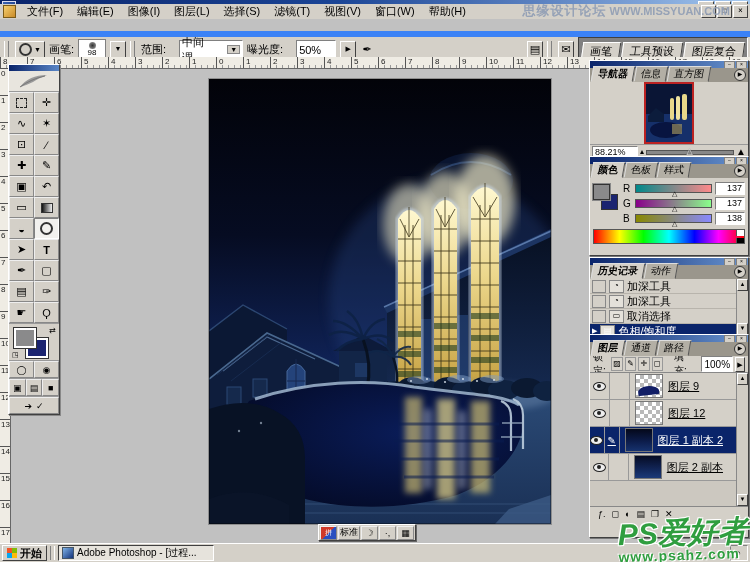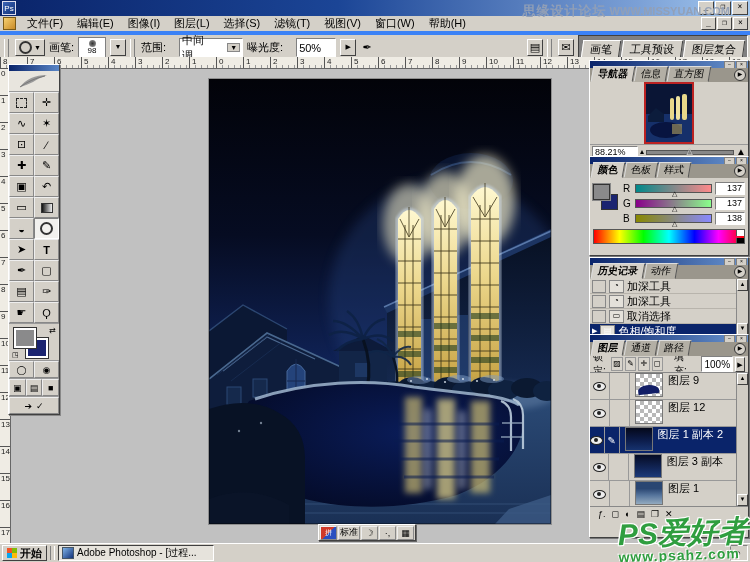--- a/index.html
+++ b/index.html
@@ -13,29 +13,29 @@
     background:linear-gradient(to right,#0a246a,#1b4596 45%,#7ba0d6 85%,#a6caf0);
     display:flex;align-items:center;padding-left:2px;}
   .ps-appicon{width:12px;height:12px;background:linear-gradient(135deg,#3b63b5,#12327a);border:1px solid #dde;
     margin-right:3px;display:inline-flex;align-items:center;justify-content:center;color:#fff;font-size:8px;}
   .titletext{color:#fff;font-weight:bold;font-size:11px;white-space:nowrap;}
   .winbtns{margin-left:auto;display:flex;gap:1px;padding-right:2px;}
   .wbtn{width:14px;height:12px;background:#d4d0c8;font-size:8px;line-height:10px;text-align:center;
     border:1px solid;border-color:#fff #404040 #404040 #fff;font-family:"DejaVu Sans Mono",monospace;}
 
   
-  .menubar{position:absolute;top:16px;left:0;right:0;height:15px;background:#d4d0c8;display:flex;align-items:center;}
+  .menubar{position:absolute;top:4px;left:0;right:0;height:15px;background:#d4d0c8;display:flex;align-items:center;}
   .docicon{width:11px;height:11px;margin:0 4px 0 3px;background:linear-gradient(135deg,#f7d070,#c98b28);
     border:1px solid #7a5a18;}
   .menu-item{padding:1px 7px;white-space:nowrap;}
   .menubar .winbtns .wbtn{width:13px;height:11px;}
 
   
   .optionsbar{position:absolute;top:31px;left:0;right:0;height:25px;background:#d4d0c8;
-    border-top:4px solid #3b82f6;border-bottom:1px solid #808080;display:flex;align-items:center;gap:4px;padding-left:4px;}
+    border-top:6px solid #3b82f6;border-bottom:1px solid #808080;display:flex;align-items:center;gap:4px;padding-left:4px;}
   .grip{width:3px;height:18px;border-left:1px solid #fff;border-right:1px solid #808080;margin-right:2px;}
   .toolwell{display:flex;align-items:center;gap:2px;padding:1px 3px;background:#d4d0c8;}
   .circle-ic{width:9px;height:9px;border:2px solid #333;border-radius:50%;display:inline-block;}
   .dd{font-size:7px;}
   .olabel{white-space:nowrap;}
   .brushbox{width:26px;height:19px;background:#fff;border:1px solid #808080;display:flex;flex-direction:column;
     align-items:center;justify-content:center;font-size:8px;line-height:8px;}
   .brushdot{width:7px;height:7px;border-radius:50%;background:radial-gradient(#333,#aaa);}
   .selbox{display:flex;align-items:center;height:17px;background:#fff;border:1px solid;
     border-color:#808080 #fff #fff #808080;padding:0 2px;gap:21px;margin-left:9px;}
@@ -141,21 +141,21 @@
     display:flex;flex-direction:column;justify-content:space-between;}
   .sarrow{height:10px;background:#d4d0c8;border:1px solid;border-color:#fff #404040 #404040 #fff;
     font-size:6px;text-align:center;line-height:8px;}
 
   
   .blendrow{height:19px;display:flex;align-items:center;gap:3px;padding:0 3px;}
   .blend-sel{width:52px;height:15px;display:flex;align-items:center;justify-content:space-between;}
   .lockrow{height:16px;display:flex;align-items:center;gap:2px;padding:0 3px;font-size:10px;}
   .lockic{width:13px;height:12px;border:1px solid #999;background:#d8d4cc;font-size:8px;line-height:11px;text-align:center;}
   .l-list{position:relative;height:133px;overflow:hidden;border-top:1px solid #888;background:#ccc8c0;}
-  .lrow{height:26px;display:flex;align-items:flex-start;border-bottom:1px solid #999;background:#d4d0c8;padding-right:25px;}
+  .lrow{height:26px;display:flex;align-items:center;border-bottom:1px solid #999;background:#d4d0c8;padding-right:25px;text-decoration:underline;}
   .lrow.sel{background:#0a246a;color:#fff;}
   .eyebox{width:19px;height:100%;border-right:1px solid #999;display:flex;align-items:center;justify-content:center;}
   .eye{width:11px;height:7px;border:1px solid #222;border-radius:50%;position:relative;background:#eee;}
   .eye::after{content:"";position:absolute;left:3px;top:1px;width:4px;height:4px;border-radius:50%;background:#222;}
   .linkbox{width:19px;height:100%;border-right:1px solid #999;display:flex;align-items:center;justify-content:center;font-size:10px;}
   .lthumb{width:26px;height:22px;margin:0 5px;border:1px solid #777;position:relative;flex:0 0 auto;}
   .checker{background-color:#fff;background-image:linear-gradient(45deg,#b9b9b9 25%,transparent 25%,transparent 75%,#b9b9b9 75%),
     linear-gradient(45deg,#b9b9b9 25%,transparent 25%,transparent 75%,#b9b9b9 75%);
     background-size:8px 8px;background-position:0 0,4px 4px;}
   .t9::after{content:"";position:absolute;left:2px;right:3px;bottom:2px;height:9px;background:#121e66;
@@ -753,29 +753,21 @@
         <span class="linkbox">✎</span>
         <span class="lthumb tdark"></span>
         <span class="lname">图层 1 副本 2</span>
       </div>
       <div class="lrow">
         <span class="eyebox">
             <span class="eye"></span>
           </span>
         <span class="linkbox"></span>
         <span class="lthumb tdark2"></span>
-        <span class="lname">图层 3 副本</span>
-      </div>
-      <div class="lrow">
-        <span class="eyebox">
-            <span class="eye"></span>
-          </span>
-        <span class="linkbox"></span>
-        <span class="lthumb tlight"></span>
-        <span class="lname">图层 1</span>
+        <span class="lname">图层 2 副本</span>
       </div>
       <div class="lscroll">
         <span class="sarrow">▲</span>
         <span class="sarrow">▼</span>
       </div>
     </div>
     <div class="l-foot">
       <span>ƒ.</span>
       <span>◻</span>
       <span>◐</span>

